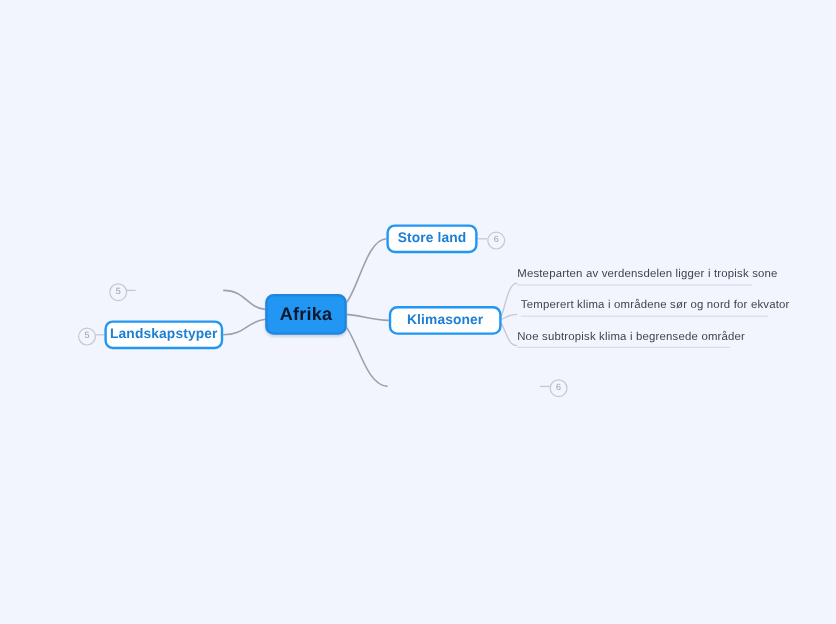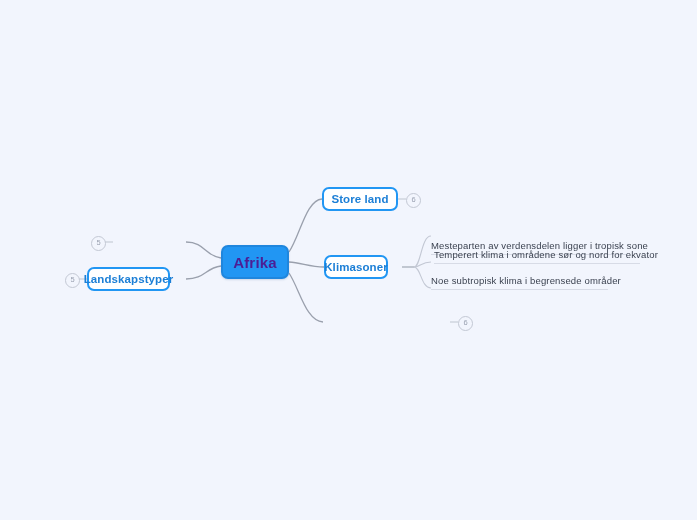--- a/index.html
+++ b/index.html
@@ -34,21 +34,21 @@
     box-sizing: border-box;
     display: flex;
     align-items: center;
     justify-content: center;
     white-space: nowrap;
   }
   .node-root {
     background: #2196f3;
     border: 2px solid #1f86dd;
     border-radius: 7px;
-    color: #4c1d95;
+    color: #0f172a;
     font-weight: bold;
     font-size: 15px;
     letter-spacing: 0.2px;
     box-shadow: 0 1px 2px rgba(30,80,140,0.18);
   }
   .node-branch {
     background: #ffffff;
     border: 2px solid #2196f3;
     border-radius: 7px;
     color: #1c7fd6;
@@ -108,35 +108,35 @@
     <path d="M 414 267 C 421 267 421 262 431 262" fill="none" stroke="#c3c8d4" stroke-width="1.1"></path>
     <path d="M 414 267 C 421 267 421 288 431 288" fill="none" stroke="#c3c8d4" stroke-width="1.1"></path>
   </svg>
 
   <div class="node node-root" style="left:221px; top:245px; width:68px; height:34px;">
     <span>Afrika</span>
   </div>
 
   <div class="badge" style="left:91px; top:236px;">5</div>
 
-  <div class="node node-branch" style="left:87px; top:267px; width:83px; height:24px;">
+  <div class="node node-branch" style="left:87px; top:267px; width:99px; height:24px;">
     <span>Landskapstyper</span>
   </div>
   <div class="badge" style="left:65px; top:273px;">5</div>
 
   <div class="node node-branch" style="left:322px; top:187px; width:76px; height:24px;">
     <span>Store land</span>
   </div>
   <div class="badge" style="left:406px; top:193px;">6</div>
 
-  <div class="node node-branch" style="left:324px; top:255px; width:64px; height:24px;">
+  <div class="node node-branch" style="left:324px; top:255px; width:94px; height:24px;">
     <span>Klimasoner</span>
   </div>
 
-  <div class="leaf" style="left:431px; top:222px; width:196px; height:16px;margin-top:17px;">
+  <div class="leaf" style="left:431px; top:222px; width:196px; height:16px;">
     <span>Mesteparten av verdensdelen ligger i tropisk sone</span>
   </div>
   <div class="leaf" style="left:434px; top:248px; width:206px; height:16px;">
     <span>Temperert klima i områdene sør og nord for ekvator</span>
   </div>
   <div class="leaf" style="left:431px; top:274px; width:177px; height:16px;">
     <span>Noe subtropisk klima i begrensede områder</span>
   </div>
 
   <div class="badge" style="left:458px; top:316px;">6</div>

